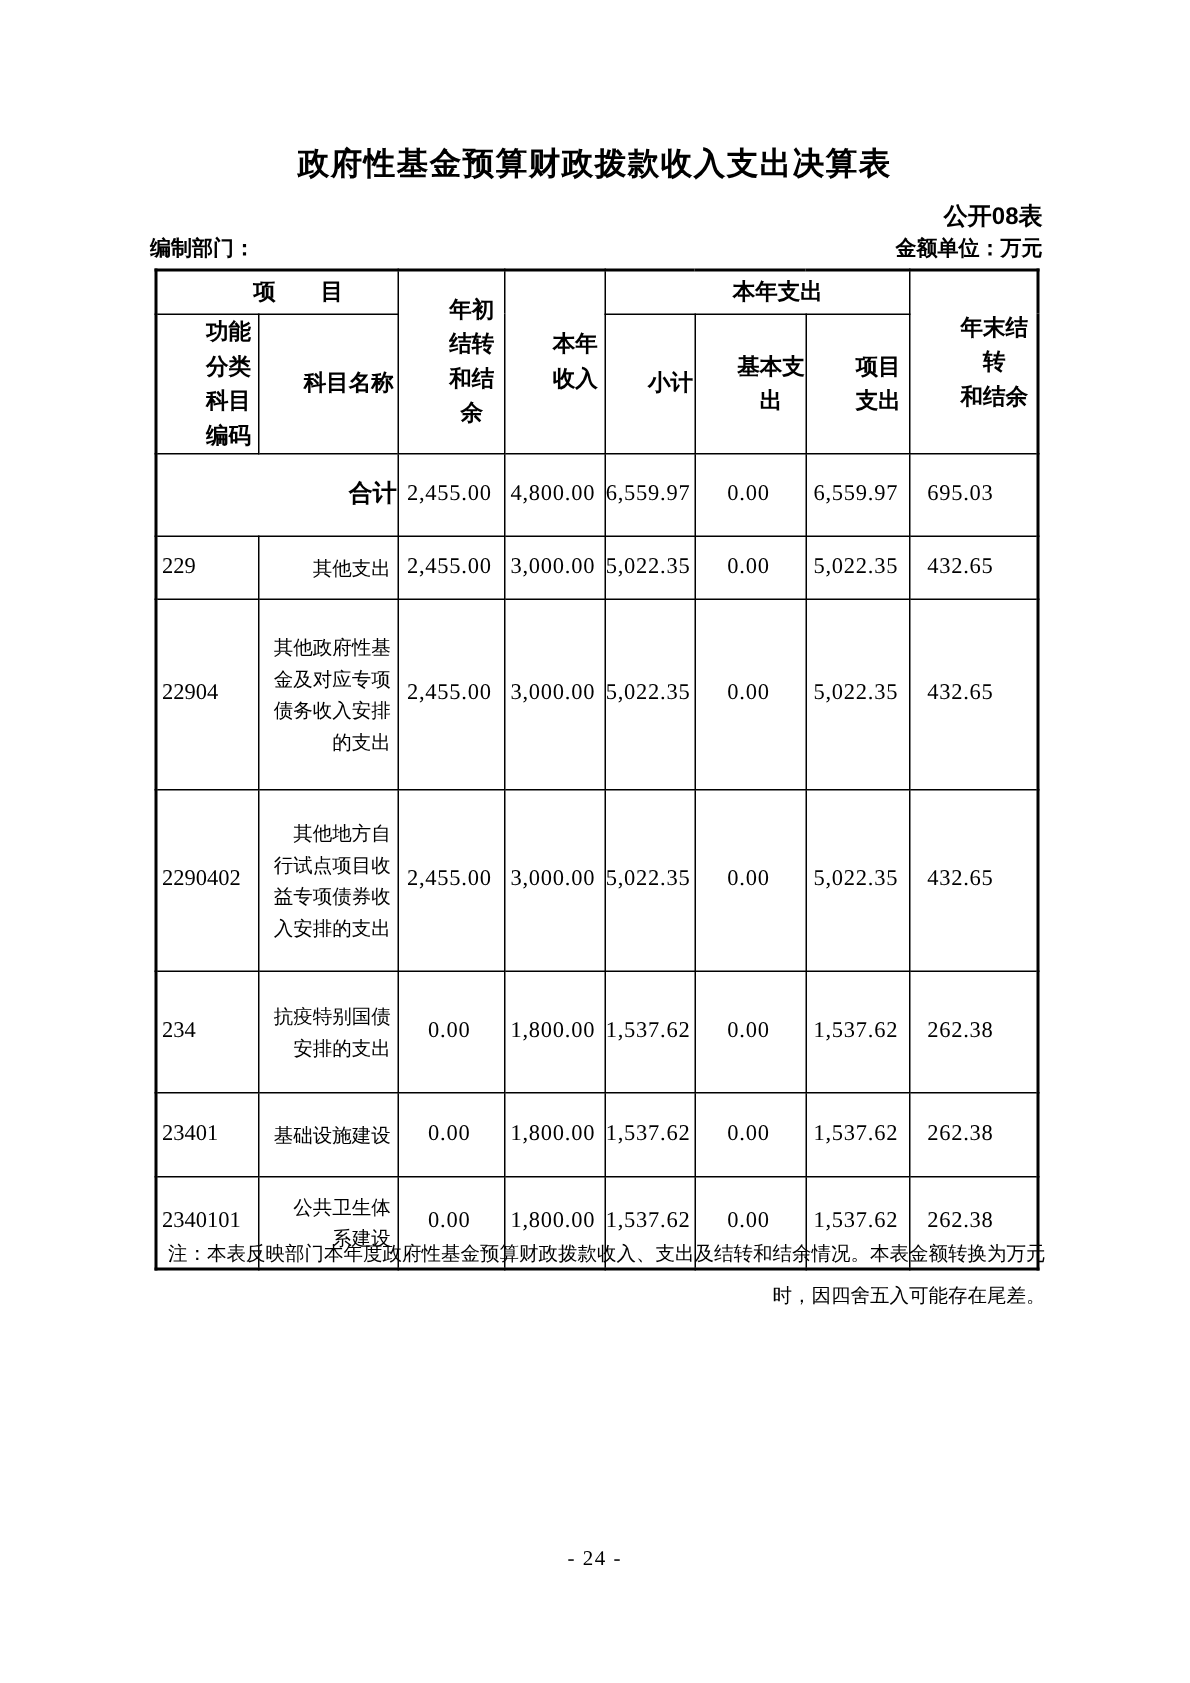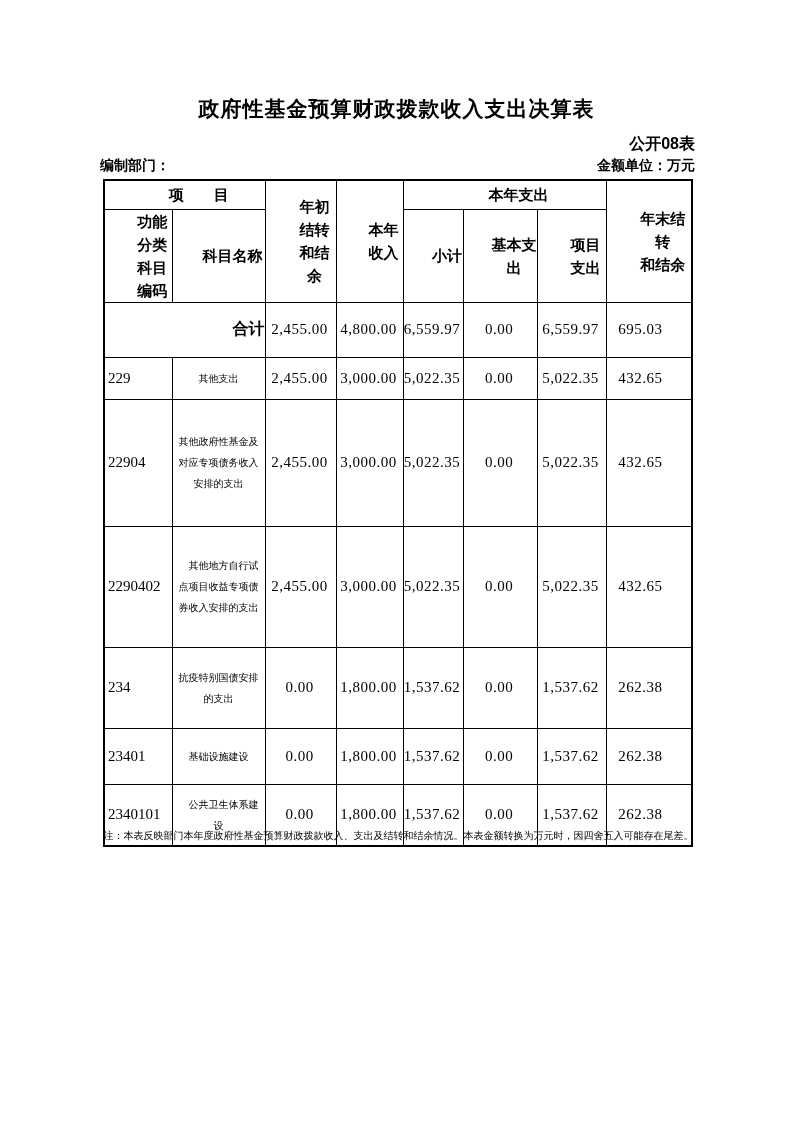--- a/index.html
+++ b/index.html
@@ -70,22 +70,22 @@
   }
   tr.hdr-row-1 { height: 29px; }
   tr.hdr-row-2 { height: 62px; }
   td.code-cell {
     font-family: "Liberation Serif", serif;
     font-size: 15px;
     text-align: left;
     padding-left: 3px;
   }
   td.name-cell {
-    font-size: 10px;
-    text-align: center;
+    font-size: 13px;
+    text-align: right;
     padding: 2px 4px;
     line-height: 21px;
   }
   td.total-cell {
     font-family: "Liberation Sans", sans-serif;
     font-weight: bold;
     font-size: 16px;
     text-align: right;
   }
   td.value-cell {
@@ -94,23 +94,23 @@
     text-align: center;
     padding-right: 2px;
     letter-spacing: 0.5px;
   }
   td.value-cell.last-col { padding-right: 17px; }
   .table-note {
     position: absolute;
     top: 822px;
     left: 100px;
     width: 597px;
-    font-size: 10px;
+    font-size: 13px;
     line-height: 28px;
-    text-align: center;
+    text-align: right;
   }
   .page-number {
     position: absolute;
     top: 1032px;
     left: 0;
     width: 100%;
     text-align: center;
     font-size: 14px;
     letter-spacing: 1px;
   }
@@ -227,14 +227,15 @@
           <td class="value-cell">1,537.62</td>
           <td class="value-cell">0.00</td>
           <td class="value-cell">1,537.62</td>
           <td class="value-cell last-col">262.38</td>
         </tr>
       </tbody>
   </table>
 
   <p class="table-note">注：本表反映部门本年度政府性基金预算财政拨款收入、支出及结转和结余情况。本表金额转换为万元时，因四舍五入可能存在尾差。</p>
 
+  <div class="page-number">- 24 -</div>
 
 </div>
 
 </body></html>

